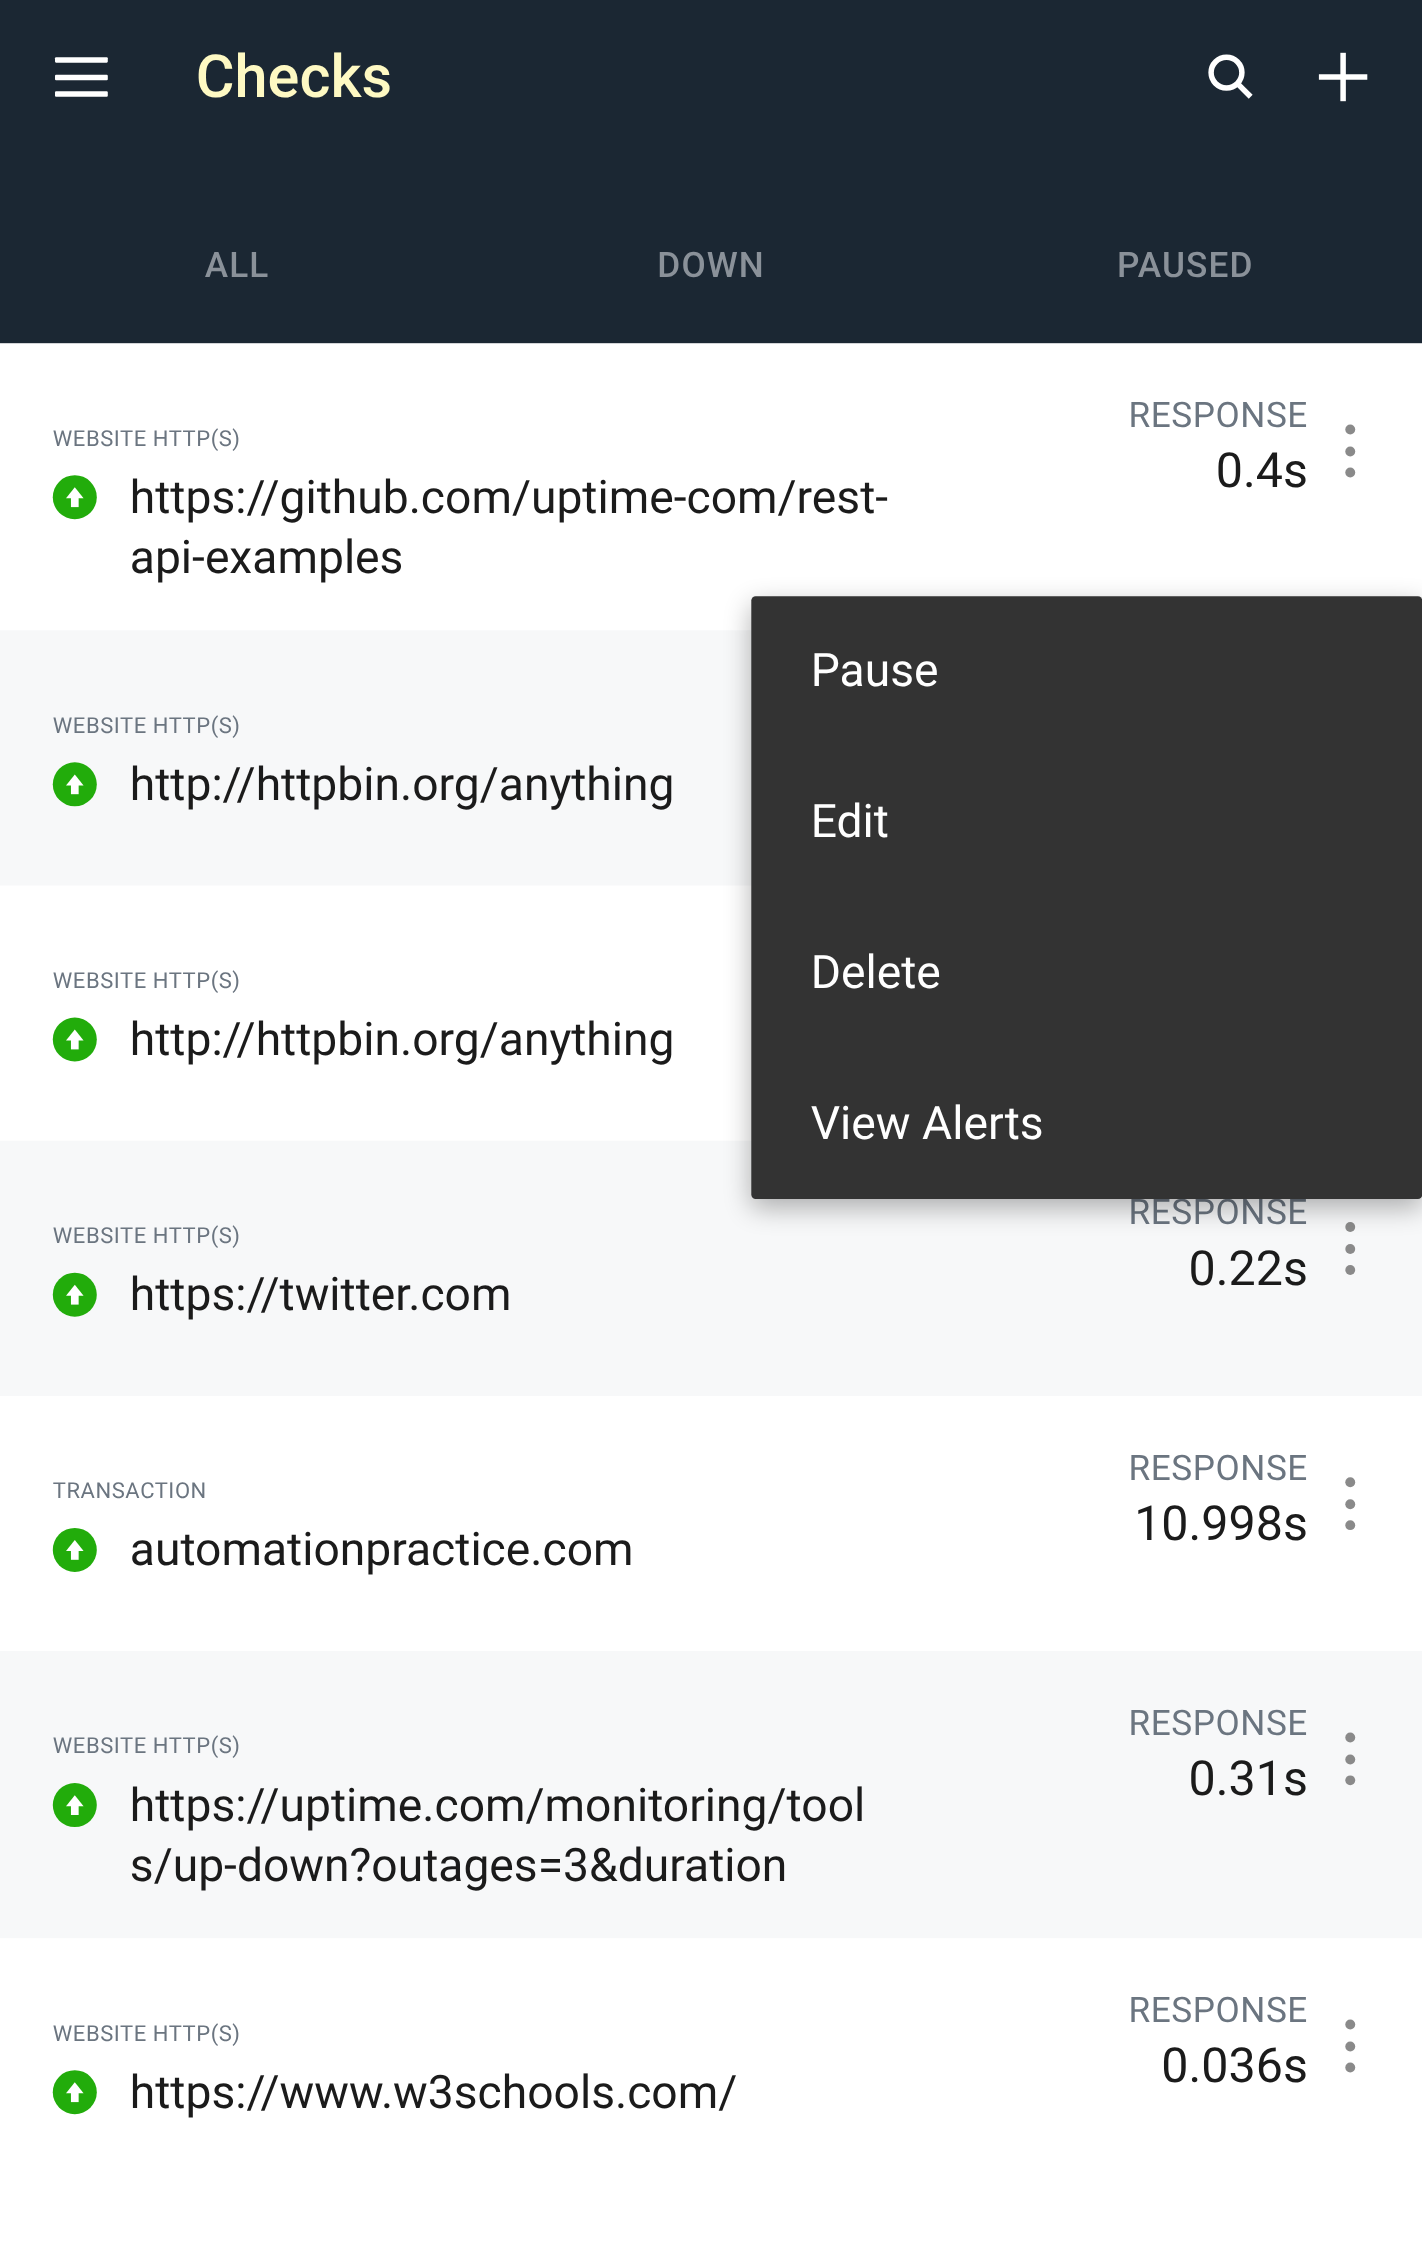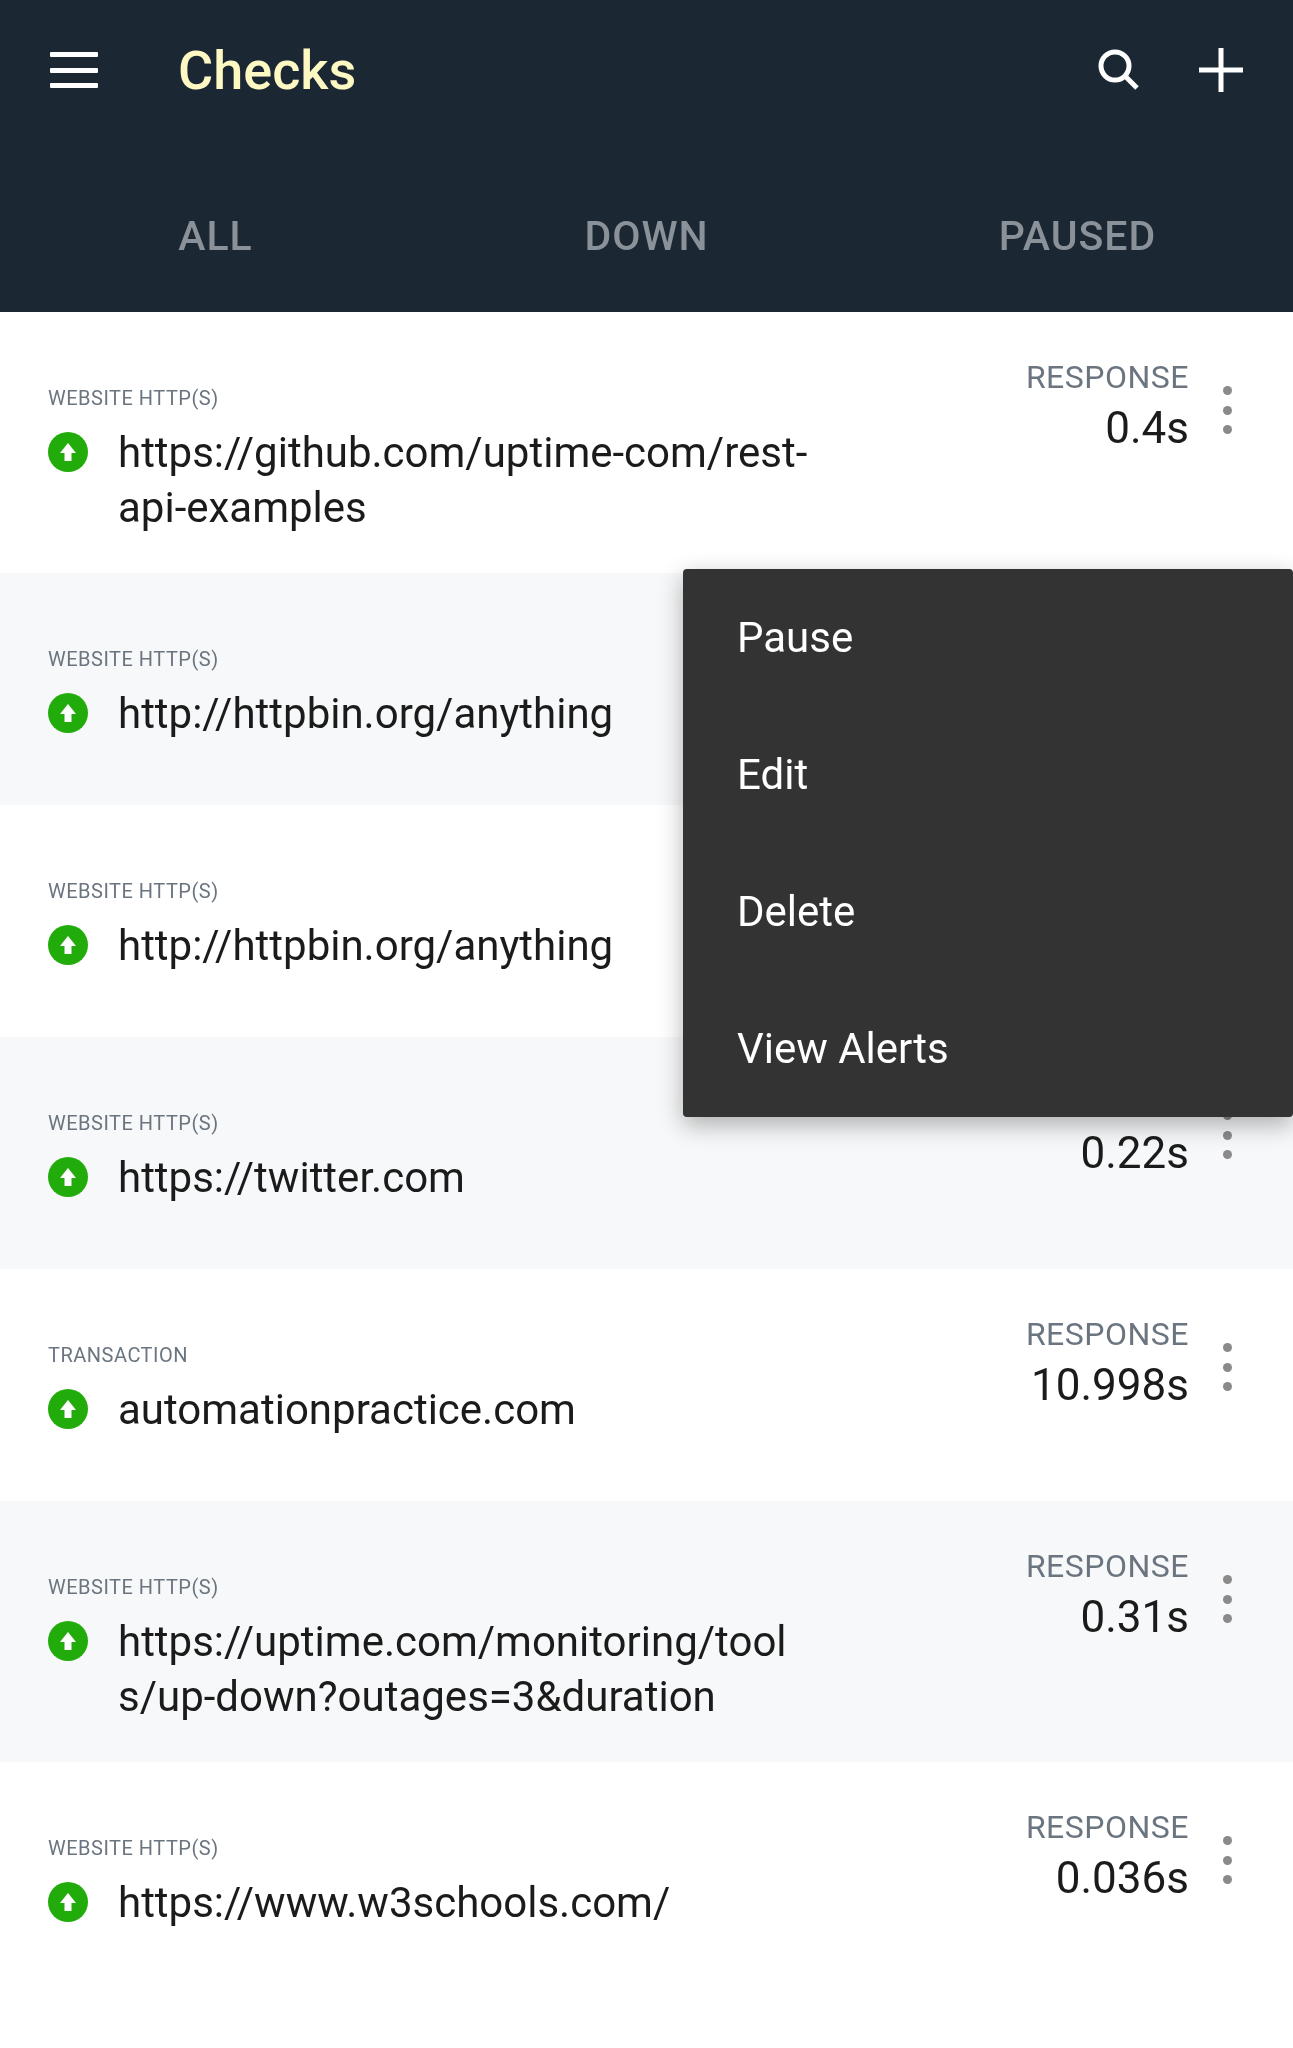--- a/index.html
+++ b/index.html
@@ -88,21 +88,21 @@
     }
     .tabs {
       display: flex;
       height: 172px;
       align-items: flex-end;
     }
     .tab {
       flex: 1;
       text-align: center;
       color: #8a9199;
-      font-size: 41px;
+      font-size: 32px;
       font-weight: 500;
       padding-bottom: 52px;
       cursor: pointer;
       letter-spacing: 1px;
       position: relative;
     }
     .tab.active {
       color: #ffffff;
     }
     .tab.active::after {
@@ -225,21 +225,20 @@
       position: absolute;
       background: #333333;
       border-radius: 4px;
       box-shadow: 0 8px 24px rgba(0,0,0,0.3);
       display: flex;
       flex-direction: column;
       z-index: 100;
       right: 0;
       top: 542px;
       width: 610px;
-      margin-top: 27px;
     }
     .context-menu-item {
       color: #ffffff;
       font-size: 42px;
       font-weight: 400;
       padding: 44px 54px;
       cursor: pointer;
     }
   </style>
 </head>

